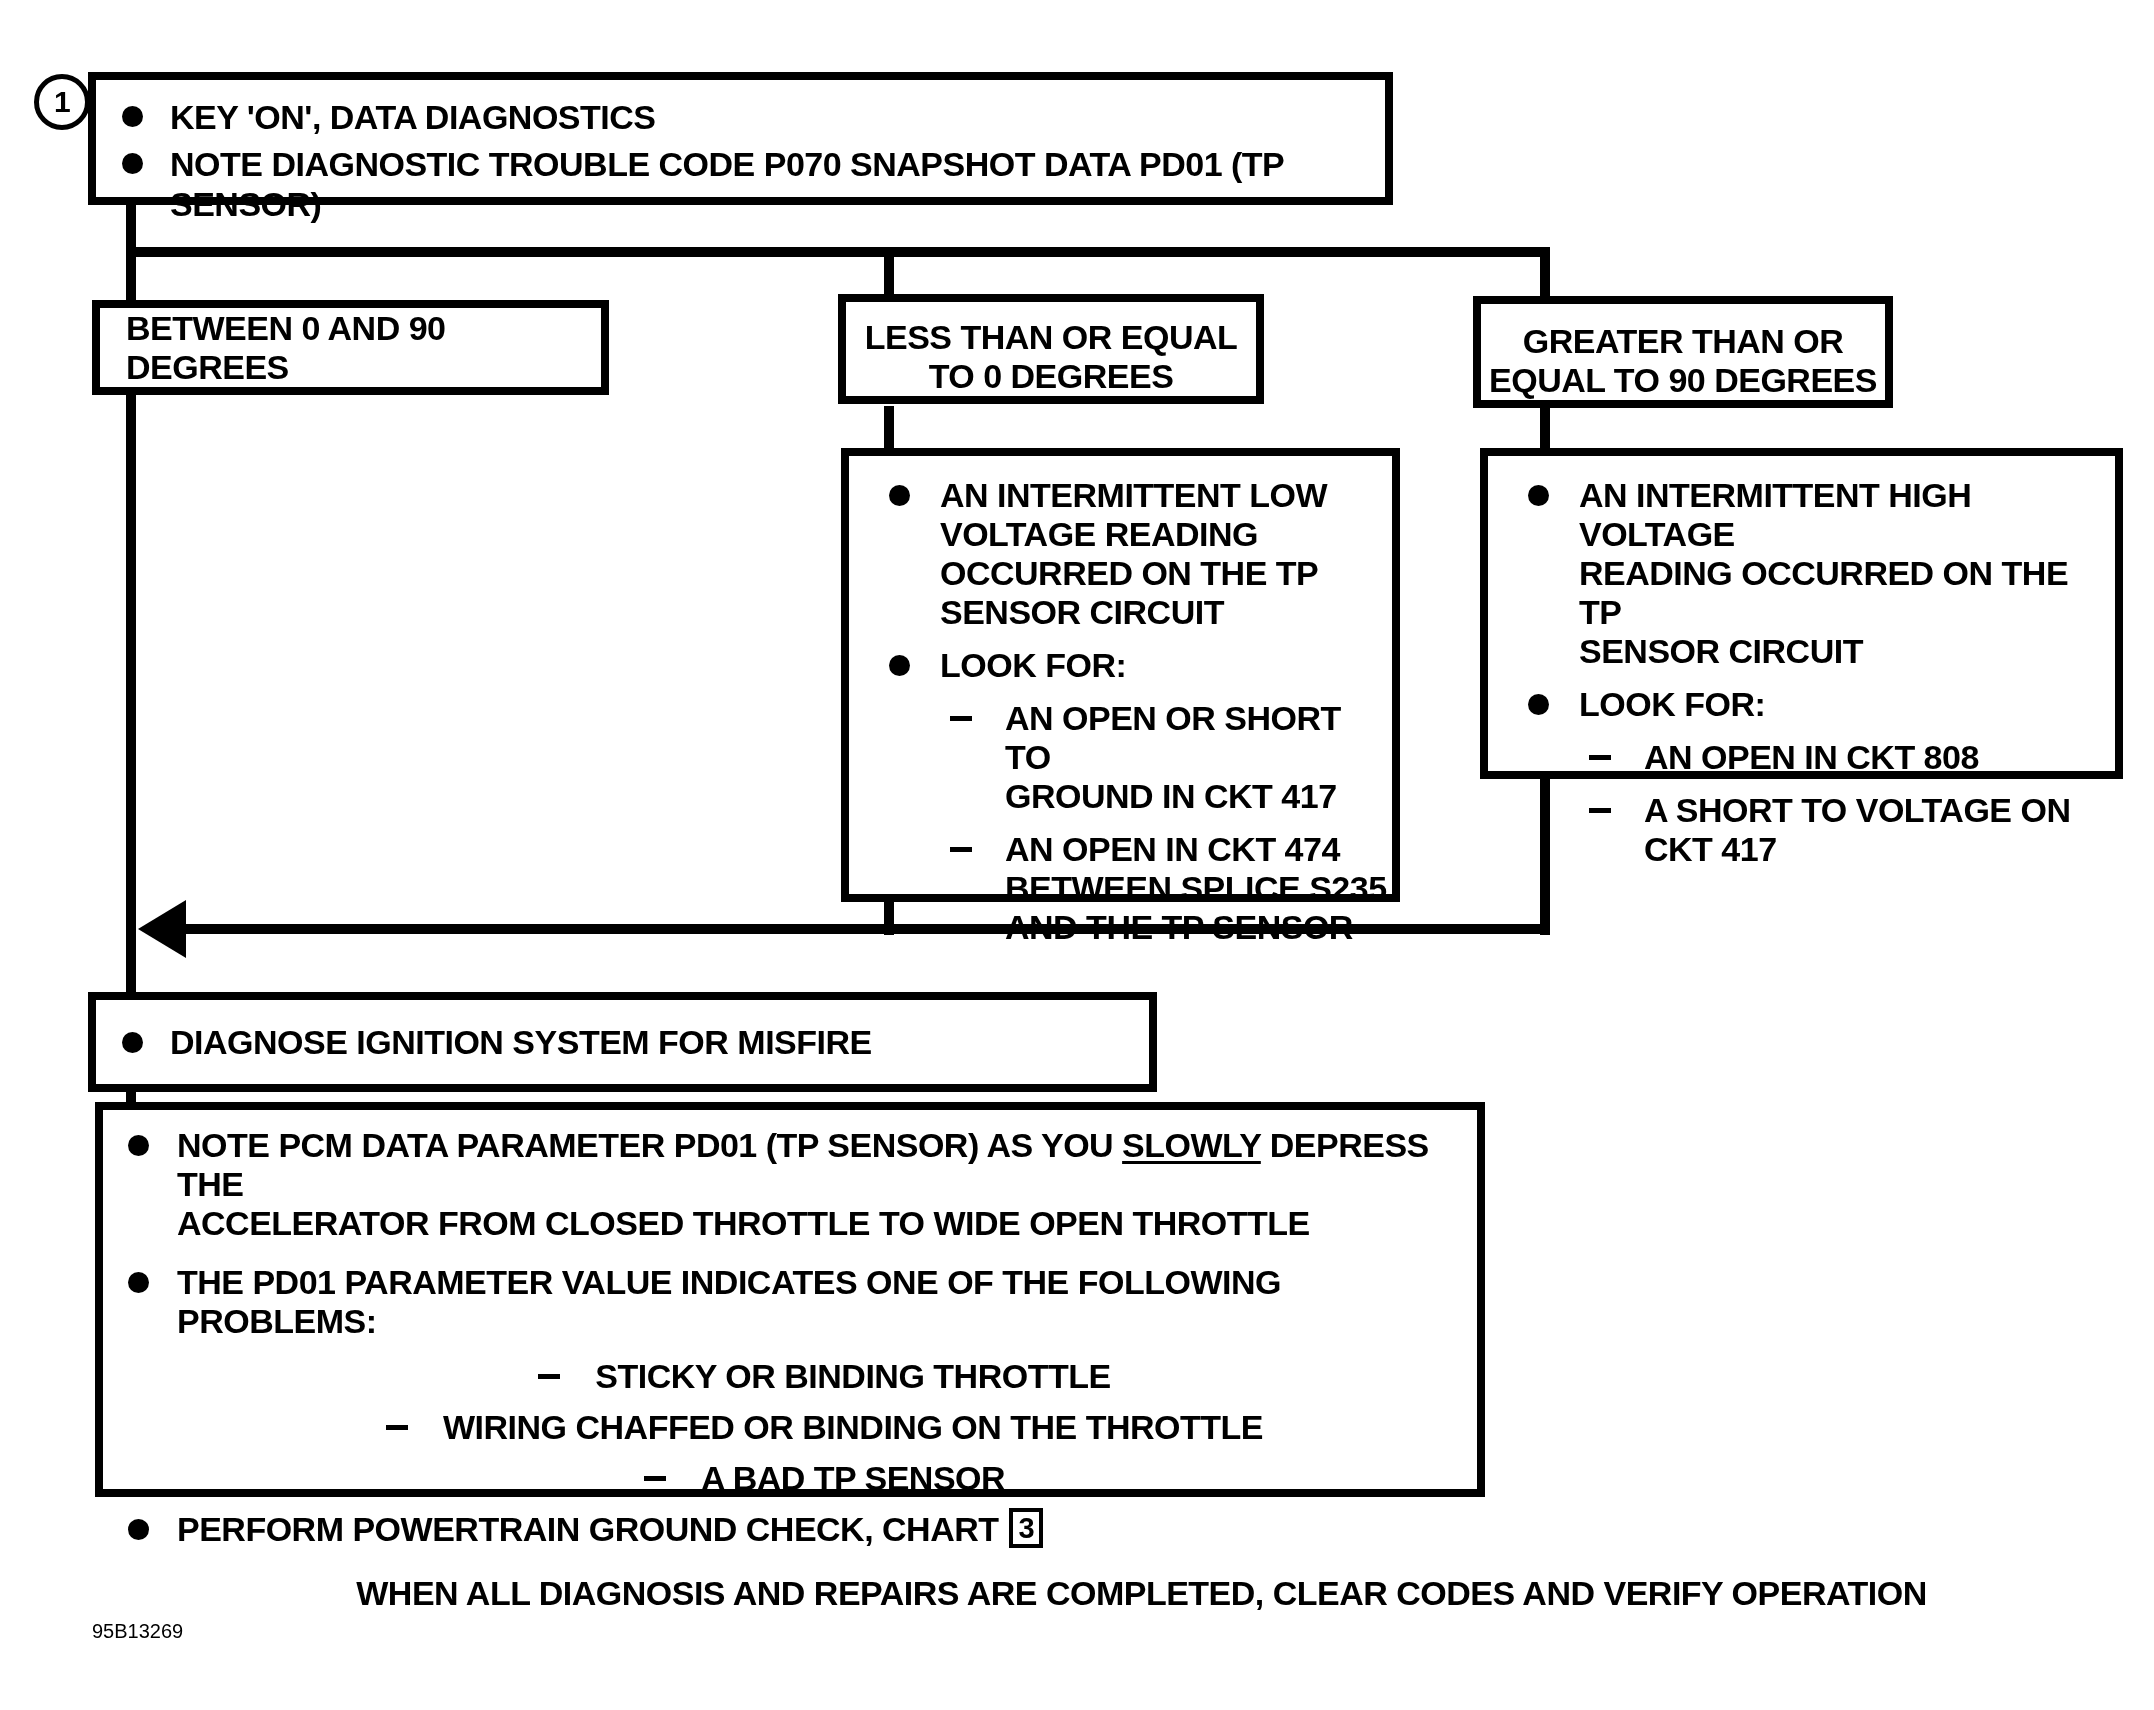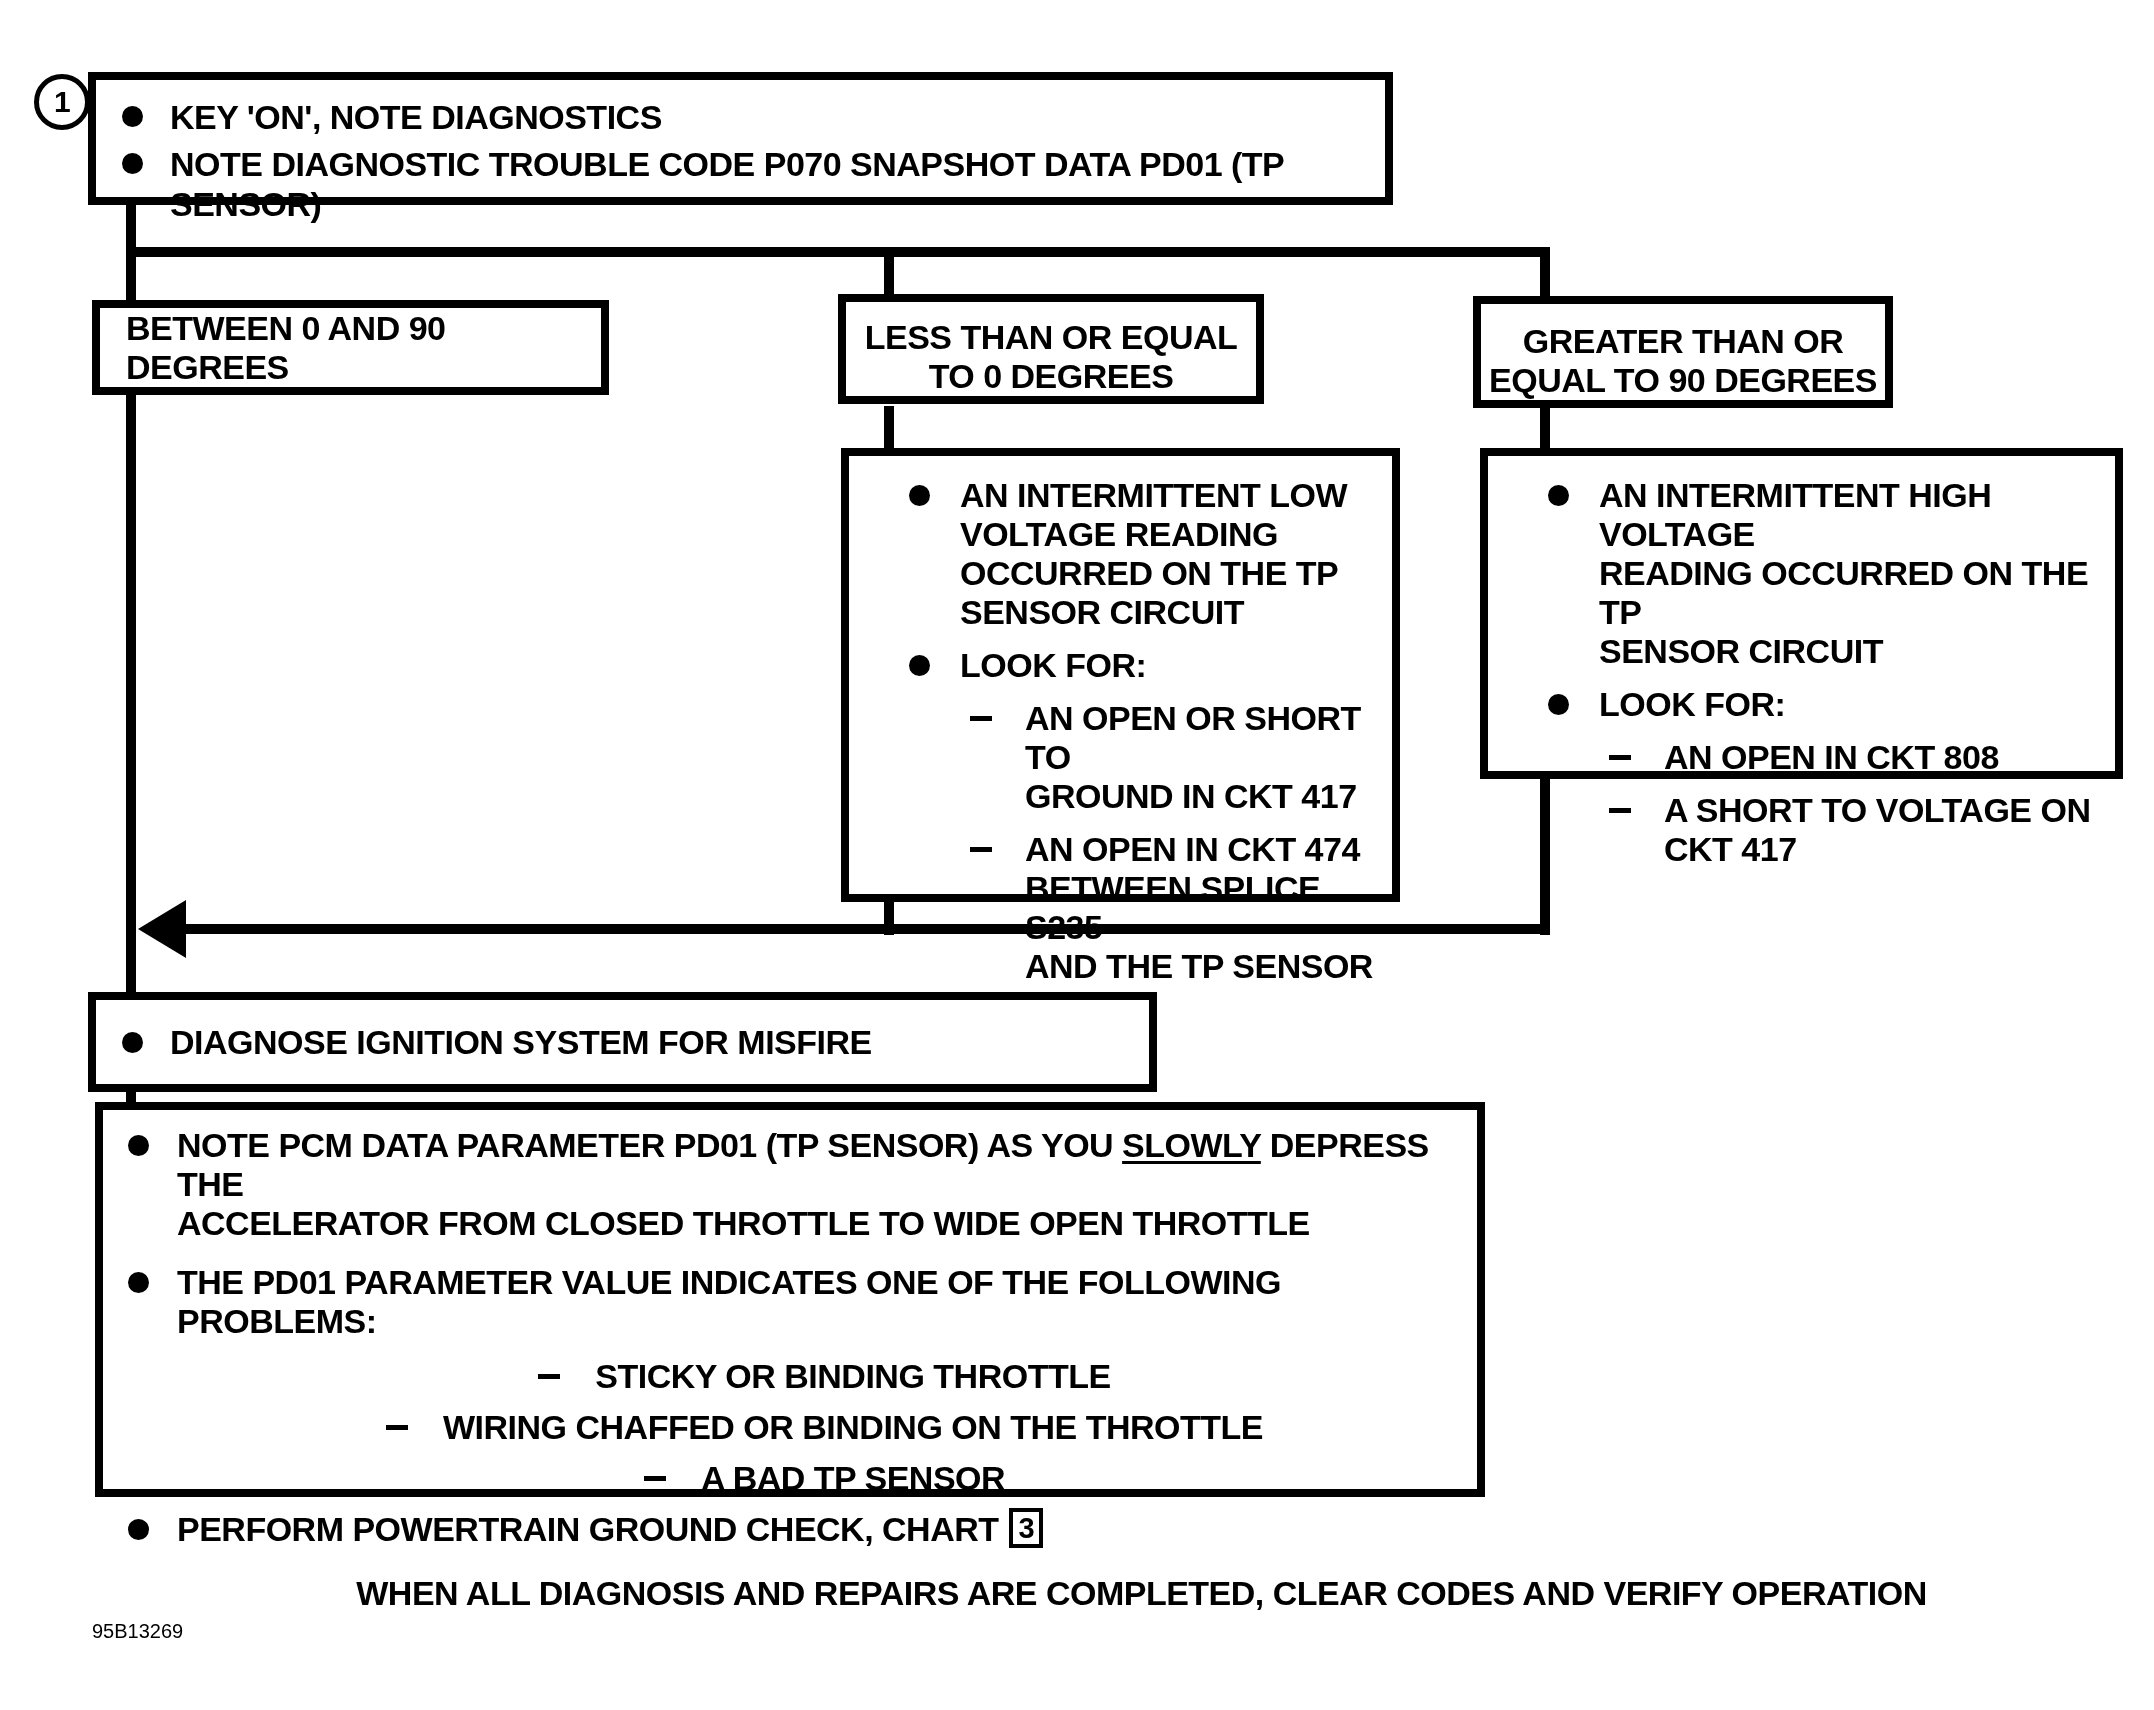--- a/index.html
+++ b/index.html
@@ -32,21 +32,21 @@
   .start { left:88px; top:72px; width:1305px; height:133px; padding:10px 10px 0 26px; }
   .start .row { margin-top:7px; }
   .start .txt { margin-left:27px; }
   
   .branch { display:flex; flex-direction:column; justify-content:flex-end; line-height:39px; }
   .b-left { left:92px; top:300px; width:517px; height:95px; padding-left:26px; }
   .b-mid  { left:838px; top:294px; width:426px; height:110px; text-align:center; }
   .b-right{ left:1473px; top:296px; width:420px; height:112px; text-align:center; }
   
   .detail { padding-top:20px; }
-  .detail .row { margin-bottom:14px;padding-left:20px; }
+  .detail .row { margin-bottom:14px; }
   .detail .dot { margin-left:40px; }
   .detail .lines { margin-left:30px; }
   .detail .dash-item .dashm { margin-left:101px; }
   .detail .dash-item .lines { margin-left:33px; }
   .d-mid  { left:841px; top:448px; width:559px; height:454px; }
   .d-right{ left:1480px; top:448px; width:643px; height:331px; }
   
   .misfire { left:88px; top:992px; width:1069px; height:100px; padding-left:26px;
              display:flex; align-items:center; }
   .misfire .txt { margin-left:27px; }
@@ -93,21 +93,21 @@
   <div class="arrowhead"></div>
   <div class="line" style="left:126px; top:1092px; width:10px; height:26px;"></div>
 
   <div class="circle">
     <span>1</span>
   </div>
 
   <div class="box start">
     <div class="row">
       <span class="dot"></span>
-      <span class="txt">KEY 'ON', NOTE DIAGNOSTICS</span>
+      <span class="txt">KEY 'ON', DATA DIAGNOSTICS</span>
     </div>
     <div class="row">
       <span class="dot"></span>
       <span class="txt">NOTE DIAGNOSTIC TROUBLE CODE P070 SNAPSHOT DATA PD01 (TP SENSOR)</span>
     </div>
   </div>
 
   <div class="box branch b-left">
     <div>BETWEEN 0 AND 90 DEGREES</div>
   </div>

